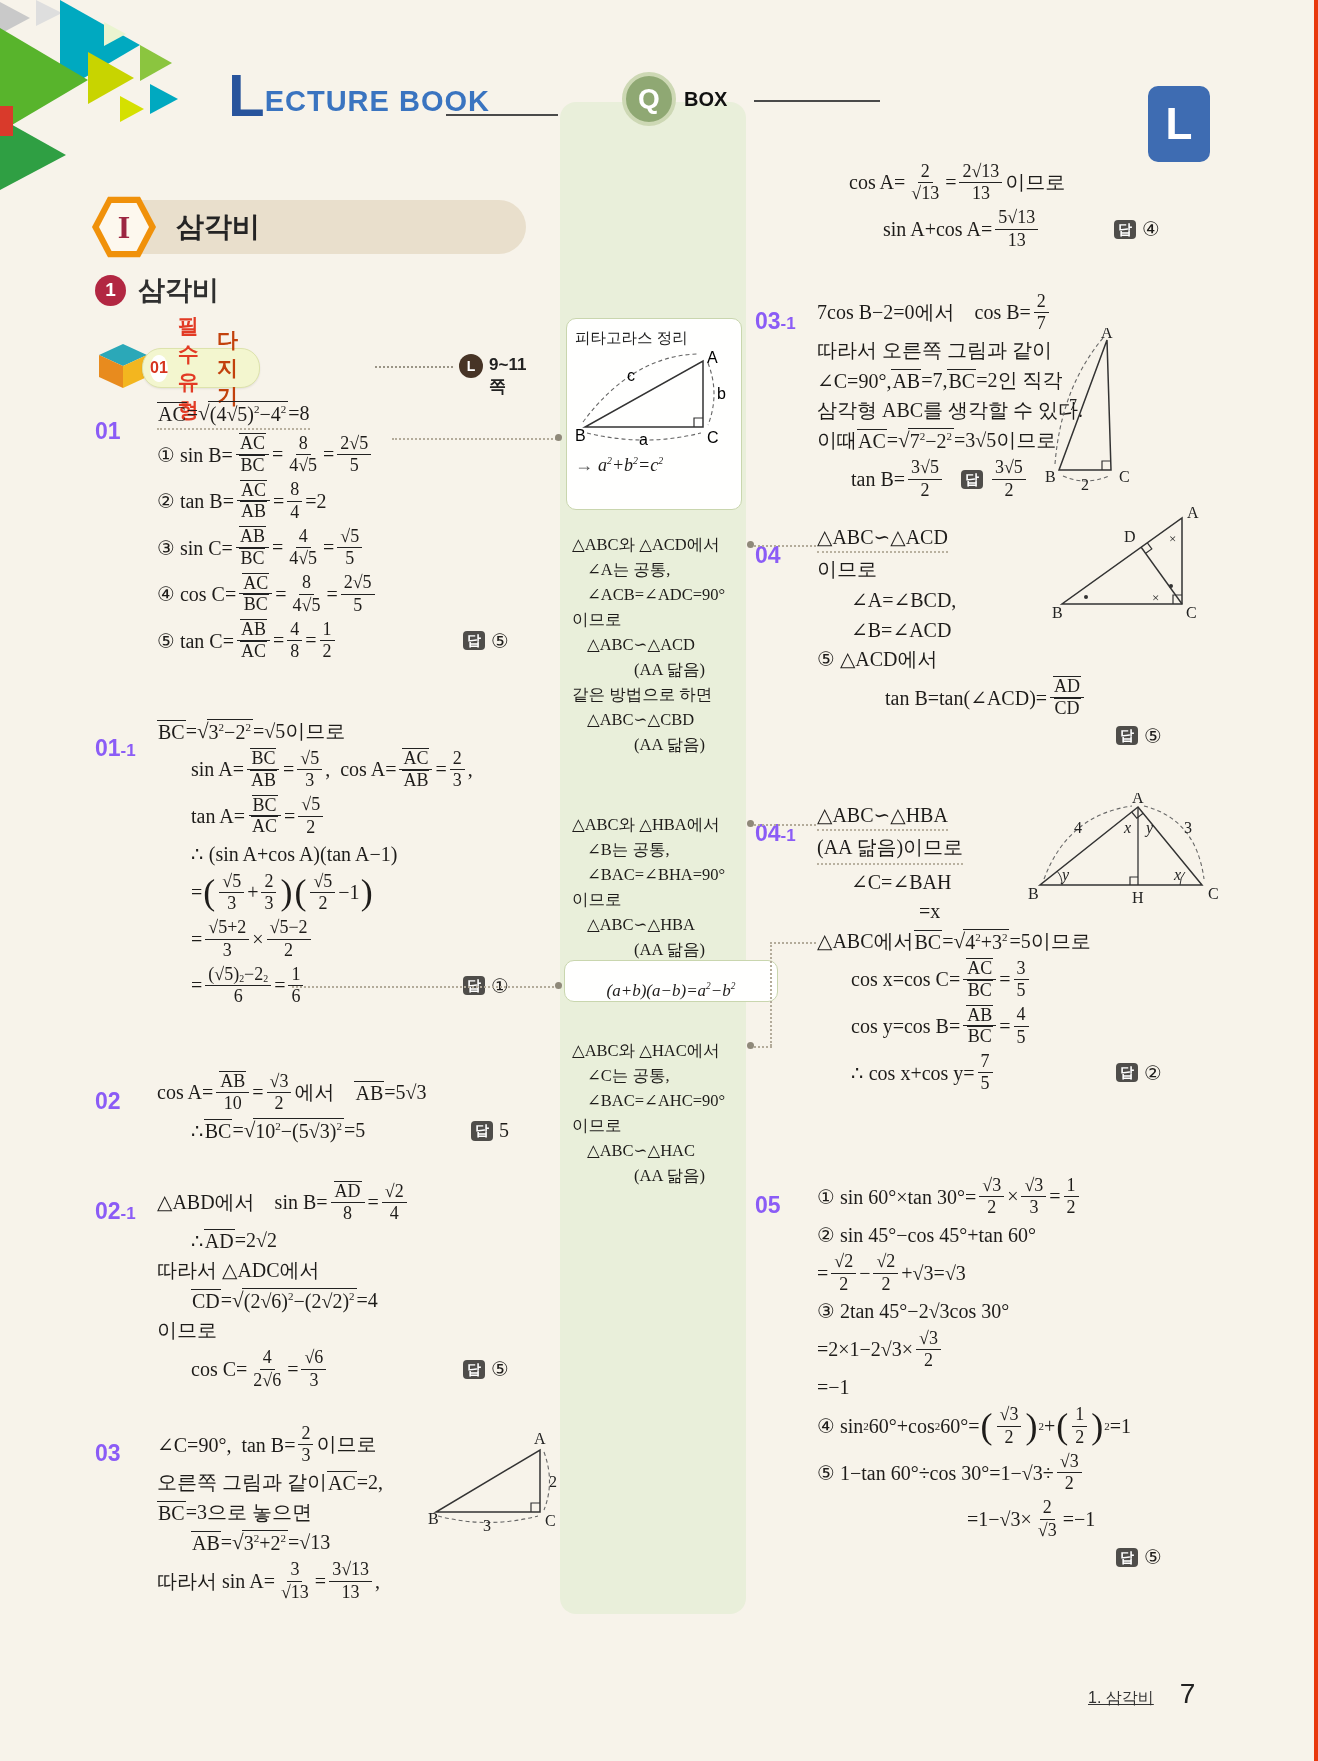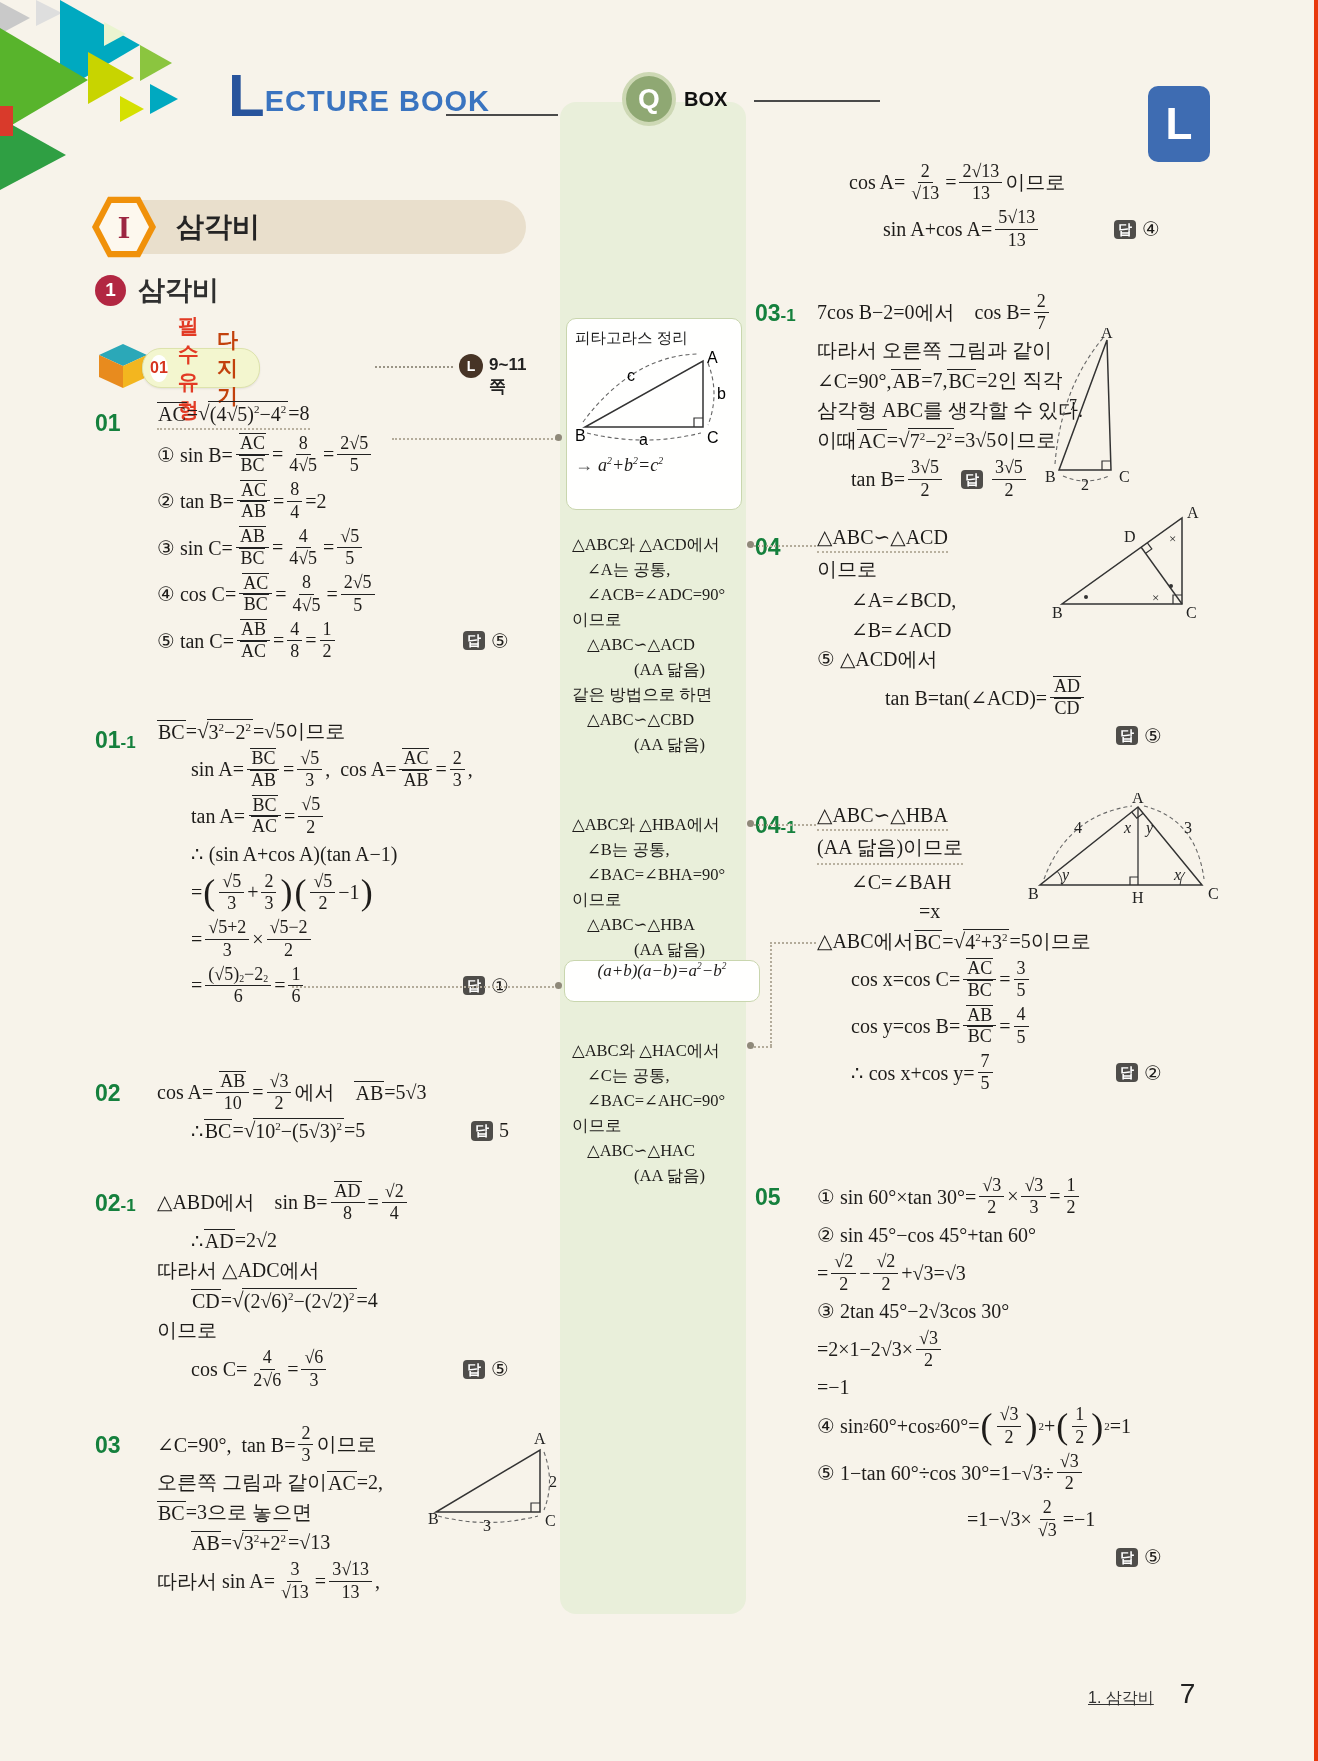--- a/index.html
+++ b/index.html
@@ -23,21 +23,21 @@
   .ans{margin-left:auto;display:inline-flex;align-items:center;gap:6px;}
   .ans.inline{margin-left:16px;}
   .ans .tag{background:#4f4d4a;color:#fff;font:700 14px "Liberation Sans",sans-serif;padding:2px 4px;border-radius:4px;line-height:1.1;}
   .ans .val{font-size:20px;}
   
   .pblock{position:absolute;}
   .pblock .content{margin-left:62px;}
   .pblock.left .content{width:352px;}
   .pblock.right .content{width:345px;}
   .pblock.nolabel .content{margin-left:60px;}
-  .pid{position:absolute;left:0;top:12px;font:800 23px "Liberation Sans",sans-serif;color:#15803d;}
+  .pid{position:absolute;left:0;top:20px;font:800 23px "Liberation Sans",sans-serif;color:#8b5cf6;}
   .pid .sub{font-size:17px;}
   
   .logo{position:absolute;left:228px;top:70px;display:flex;align-items:flex-end;}
   .logo .bigL{font:900 60px "Liberation Sans",sans-serif;color:#28549c;line-height:0.85;}
   .logo .rest{font:800 29px "Liberation Sans",sans-serif;color:#3a74c0;letter-spacing:1px;padding-bottom:3px;}
   .hrule{position:absolute;height:0;border-top:2px solid #4a4a4a;}
   .ltab{position:absolute;left:1148px;top:86px;width:62px;height:76px;background:#3e6cb2;border-radius:10px;
         display:flex;align-items:center;justify-content:center;color:#fff;font:800 44px "Liberation Sans",sans-serif;}
   .rededge{position:absolute;right:0;top:0;width:4px;height:100%;background:#e8380d;}
   .rednotch{position:absolute;left:0;top:106px;width:13px;height:30px;background:#d93a2b;}
@@ -65,21 +65,21 @@
   
   .qpanel{position:absolute;left:560px;top:102px;width:186px;height:1512px;background:#e9efda;border-radius:16px;}
   .qbadge{position:absolute;left:622px;top:72px;width:54px;height:54px;border-radius:50%;background:#8fa873;
         border:4px solid #cdd8b4;display:flex;align-items:center;justify-content:center;color:#fff;font:800 28px "Liberation Sans",sans-serif;box-sizing:border-box;}
   .qboxlabel{position:absolute;left:684px;top:88px;font:800 20px "Liberation Sans",sans-serif;color:#111;}
   .card{position:absolute;background:#fffffe;border:1.5px solid #c9d6ae;border-radius:10px;box-sizing:border-box;}
   .card1{left:566px;top:318px;width:176px;height:192px;padding:9px 8px;}
   .card1 .ctitle{font:15.5px "Liberation Sans",sans-serif;color:#222;margin-bottom:0;}
   .card1 .formula{display:flex;align-items:center;gap:5px;font:italic 18px "Liberation Serif",serif;color:#1e1c1a;margin-top:2px;}
   .card1 .formula .arr{color:#555;font-weight:700;font-style:normal;}
-  .card2{left:564px;top:960px;width:196px;height:42px;display:flex;align-items:flex-start;justify-content:center;
+  .card2{left:564px;top:960px;width:214px;height:42px;display:flex;align-items:flex-end;justify-content:center;
          font:italic 17px "Liberation Serif",serif;}
   .notes{position:absolute;left:572px;width:172px;}
   .notes .line{font-size:16.5px;min-height:24px;margin:1px 0;}
   .notes .ind1{padding-left:15px;} .notes .ind4{padding-left:62px;}
   
   .conn{position:absolute;border-top:2px dotted #b3ab9a;}
   .connv{position:absolute;border-left:2px dotted #b3ab9a;}
   .cdot{position:absolute;width:7px;height:7px;border-radius:50%;background:#8f897a;}
   
   .fig{position:absolute;}

